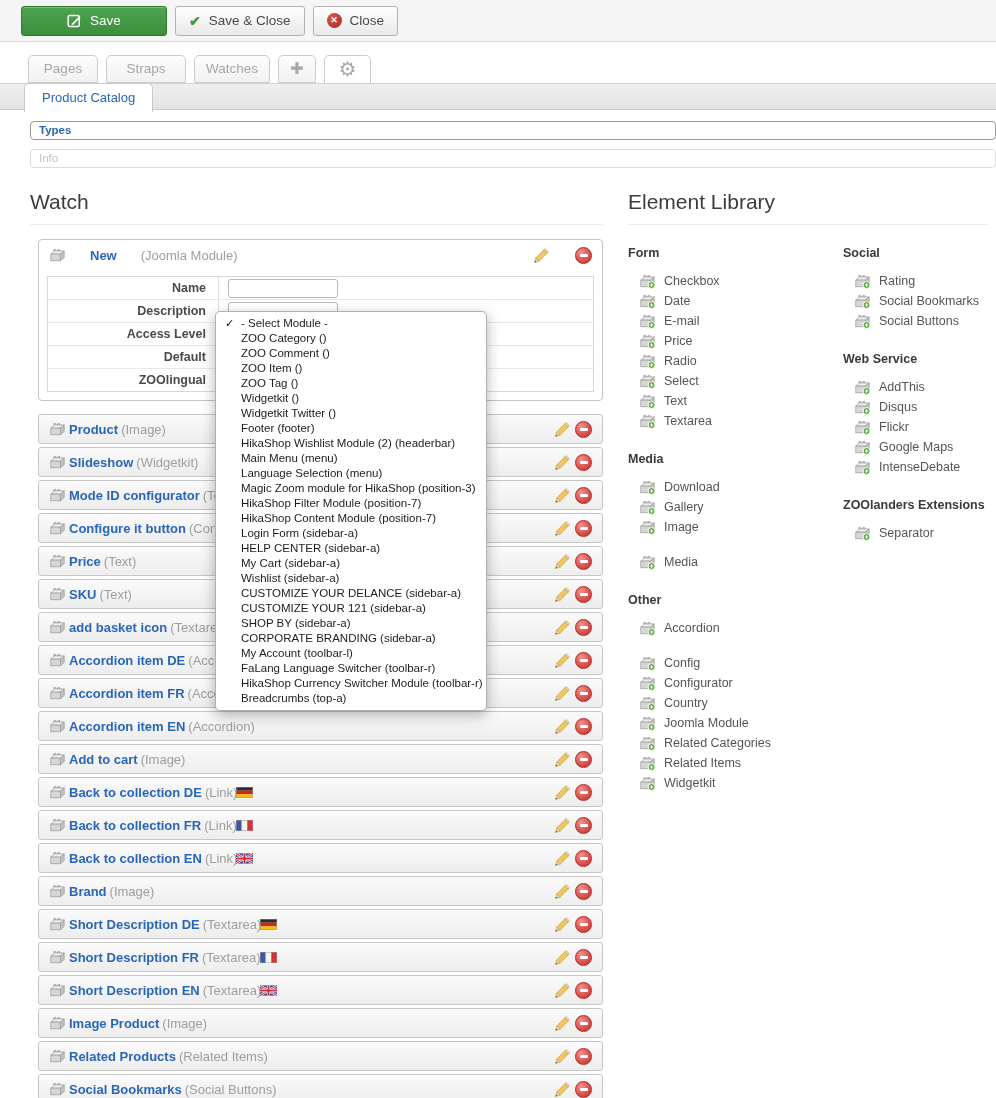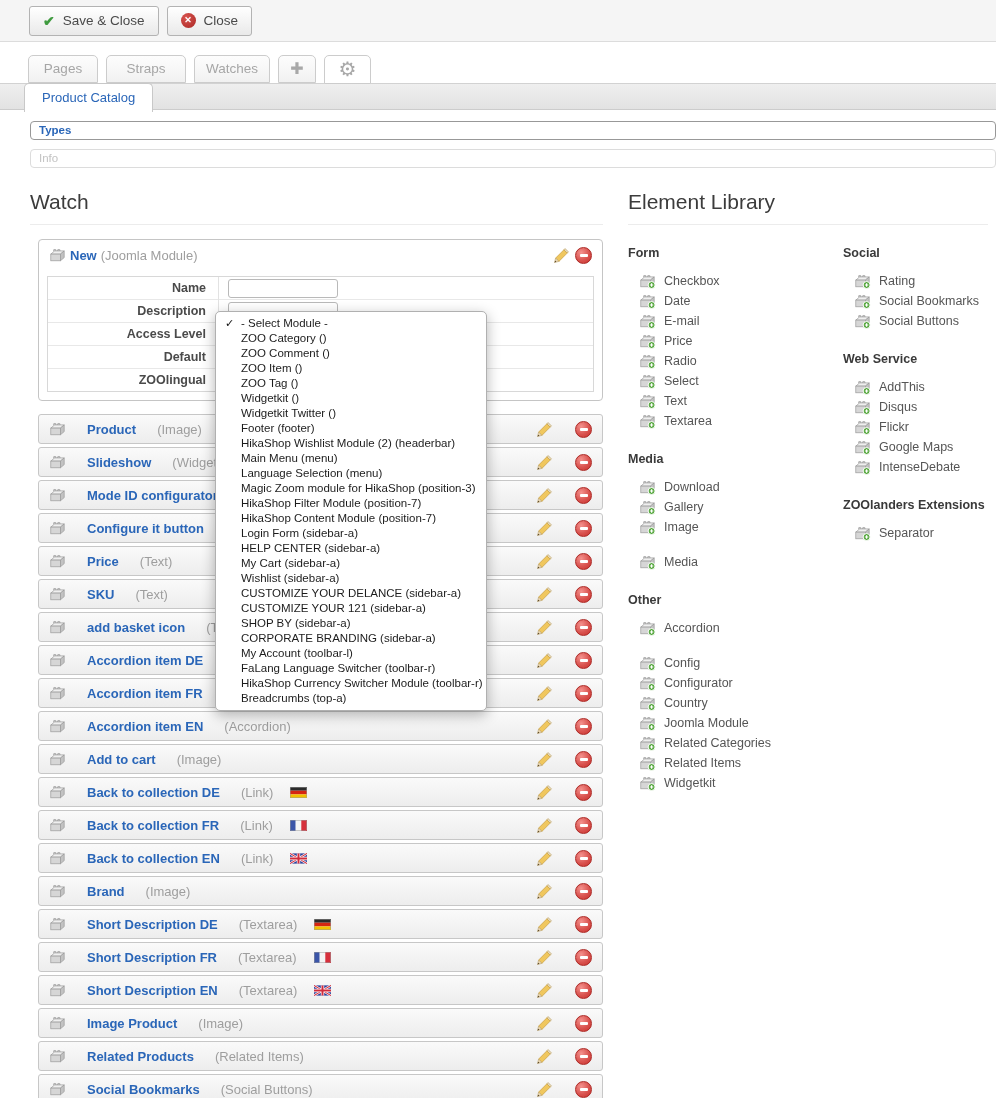--- a/index.html
+++ b/index.html
@@ -41,21 +41,21 @@
 
   
   .columns{display:flex;margin:14px 0 0 30px;gap:25px;}
   .col-left{width:573px;}
   .col-right{width:360px;}
   h2.colhead{font-size:21px;font-weight:normal;color:#3c3c3c;margin:0;padding:8px 0 10px 0;
              border-bottom:1px solid #ececec;}
 
   
   .new-box{margin:14px 0 0 8px;border:1px solid #c5c5c5;border-radius:4px;background:#fff;}
-  .new-head{height:30px;display:flex;align-items:center;padding:0 10px;gap:4px;cursor:pointer;}
+  .new-head{height:30px;display:flex;align-items:center;padding:0 10px;gap:24px;cursor:pointer;}
   .el-title{color:#2a66b8;font-weight:bold;font-size:13px;white-space:nowrap;}
   .el-type{color:#9e9e9e;font-size:13px;white-space:nowrap;}
   .spacer{flex:1;}
   .icon-btn{cursor:pointer;display:inline-flex;align-items:center;}
   .btn-minus{width:17px;height:17px;border-radius:50%;box-sizing:border-box;
              background:radial-gradient(circle at 35% 30%,#f4928e,#d9534f 55%,#c9302c);
              border:1px solid #ac2925;position:relative;cursor:pointer;}
   .btn-minus::after{content:'';position:absolute;left:3.5px;right:3.5px;top:6.5px;height:2.6px;background:#fff;border-radius:1px;}
 
   .new-form{margin:6px 8px 8px 8px;border:1px solid #d8d8d8;}
@@ -69,21 +69,21 @@
             font-size:12px;font-family:"Liberation Sans",sans-serif;}
   .sel{width:108px;height:22px;border:1px solid #b9b9b9;border-radius:4px;background:linear-gradient(#fff,#f2f2f2);
        display:flex;align-items:center;font-size:12px;color:#333;padding-left:4px;box-sizing:border-box;cursor:pointer;}
   .stepper{margin-left:auto;border-left:1px solid #ccc;width:15px;align-self:stretch;display:flex;
            flex-direction:column;align-items:center;justify-content:center;color:#555;font-size:6px;line-height:5px;}
 
   
   #rows{margin-top:13px;}
   .element-row{margin:0 0 3px 8px;height:30px;box-sizing:border-box;border:1px solid #c7c7c7;border-radius:3px;
                background:linear-gradient(#fafafa,#ededed);display:flex;align-items:center;
-               padding:0 10px;gap:21px;cursor:move;}
+               padding:0 10px;gap:3px;cursor:move;}
   .element-row .flag{margin-left:-4px;display:inline-flex;}
   .edit-core{margin:9px 0 0 8px;display:inline-block;color:#2a66b8;font-size:12.5px;text-decoration:none;cursor:pointer;}
 
   
   .lib-grid{display:flex;}
   .lib-c1{width:215px;}
   .lib-c2{flex:1;}
   .lib-section{margin-top:21px;}
   .lib-header{font-size:12.5px;font-weight:bold;color:#3a3a3a;}
   .lib-block{margin-top:11px;}
@@ -98,20 +98,29 @@
   .dd-item{line-height:15px;font-size:11.5px;color:#1c1c1c;padding-left:25px;position:relative;
            white-space:nowrap;overflow:hidden;cursor:pointer;}
   .dd-check{position:absolute;left:9px;top:0;font-size:11px;color:#111;}
 </style>
 </head>
 <body>
 
 <div id="page">
 
   <div class="toolbar">
+    <div class="btn btn-save">
+      <span class="icon-btn">
+        <svg width="15" height="15" viewBox="0 0 15 15">
+            <rect x="1.2" y="2.6" width="11" height="11" rx="1.6" fill="none" stroke="#fff" stroke-width="1.5"></rect>
+            <path d="M5.2 10.2 L12.2 3.2 L13.6 4.6 L6.6 11.6 L4.4 12.2 Z" fill="#fff"></path>
+          </svg>
+      </span>
+      <span>Save</span>
+    </div>
     <div class="btn btn-def">
       <span class="chk">✔</span>
       <span>Save &amp; Close</span>
     </div>
     <div class="btn btn-def">
       <span class="xcirc">✕</span>
       <span>Close</span>
     </div>
   </div>
 

